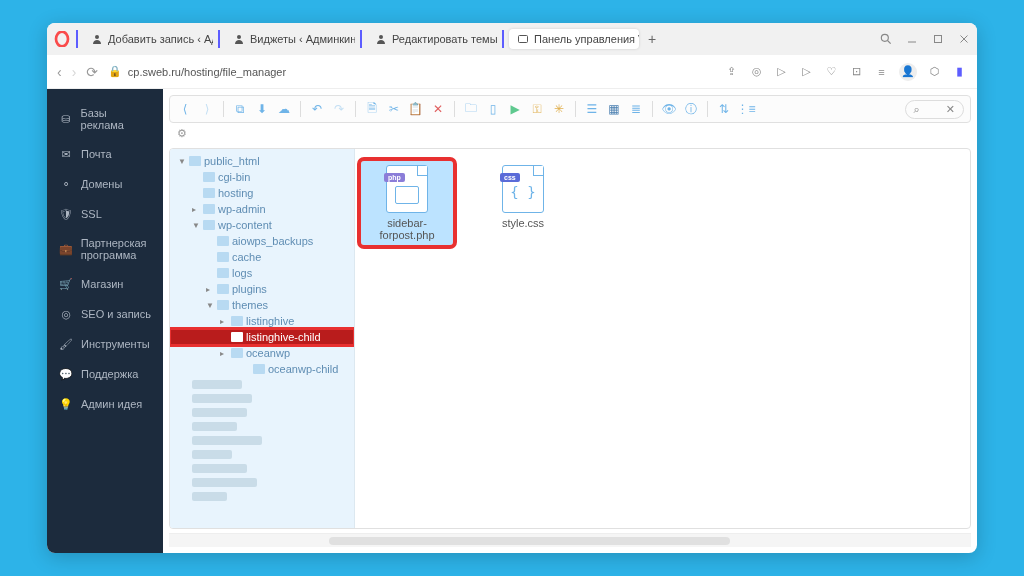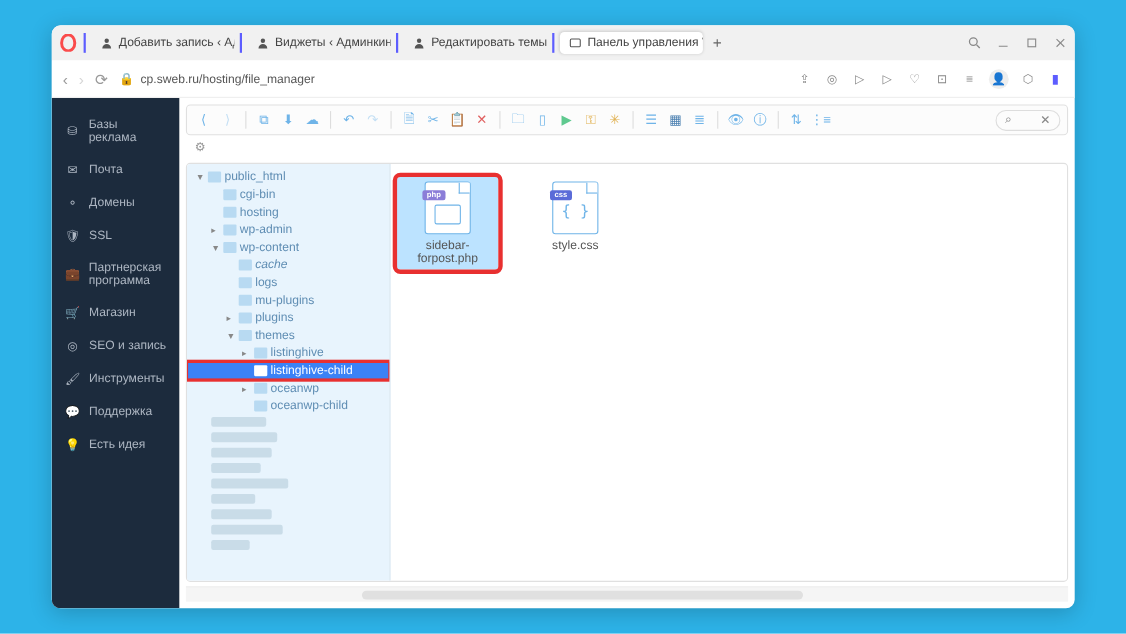--- a/index.html
+++ b/index.html
@@ -29,21 +29,21 @@
 .toolbar{height:28px;display:flex;align-items:center;gap:4px;padding:0 6px;border:1px solid #e0e0e0;border-radius:4px;background:#fcfcfc}
 .tbtn{width:18px;height:18px;display:flex;align-items:center;justify-content:center;color:#6fb4e8;font-size:12px}
 .tsep{width:1px;height:16px;background:#ddd;margin:0 3px}
 .toolbar-search{margin-left:auto;display:flex;align-items:center;gap:6px;border:1px solid #ddd;border-radius:10px;padding:2px 8px;font-size:10px;color:#888}
 .fm-body{flex:1;display:flex;margin-top:4px;border:1px solid #e0e0e0;border-radius:4px;overflow:hidden}
 .gear-row{padding:4px 8px;color:#999}
 .tree{width:185px;background:#e8f4fd;overflow:auto;padding:4px 0;border-right:1px solid #dce8f0}
 .tree-item{display:flex;align-items:center;gap:3px;padding:2px 4px;font-size:10px;color:#5f8db3;white-space:nowrap;cursor:pointer}
 .tree-item .exp{width:8px;color:#888;font-size:8px}
 .tree-item .fic{width:12px;height:10px;background:#b8daf2;border-radius:1px;display:inline-block;position:relative}
-.tree-item.selected{background:#3b82f6;color:#fff}
+.tree-item.selected{background:#b91c1c;color:#fff}
 .tree-item.selected .fic{background:#fff}
 .tree-item.hlborder{outline:3px solid #e83030;outline-offset:-1px}
 .blur-item{padding:2px 4px;height:14px}
 .blur-item .blur{display:inline-block;height:9px;background:#c9dce8;border-radius:2px}
 .files{flex:1;padding:12px 6px;display:flex;gap:24px;align-items:flex-start;flex-wrap:wrap}
 .file{width:92px;display:flex;flex-direction:column;align-items:center;gap:4px;padding:4px;border-radius:3px;text-align:center;font-size:10px;color:#555}
 .file.selected{background:#bce3ff}
 .file.hlborder{outline:4px solid #e83030;outline-offset:0}
 .file-icon{width:42px;height:48px;position:relative}
 .file-icon .page{width:42px;height:48px;border:1.5px solid #6fb4e8;border-radius:3px;background:#fff;position:relative}
@@ -181,21 +181,21 @@
           <div class="side-item">
             <span class="sic">🖌</span>
             <span>Инструменты</span>
           </div>
           <div class="side-item">
             <span class="sic">💬</span>
             <span>Поддержка</span>
           </div>
           <div class="side-item">
             <span class="sic">💡</span>
-            <span>Есть идея</span>
+            <span>Админ идея</span>
           </div>
         </div>
     </div>
 
     <div class="filemgr">
       <div class="toolbar">
         <div class="tbtn">⟨</div>
         <div class="tbtn" style="opacity:.4">⟩</div>
         <div class="tsep"></div>
         <div class="tbtn">⧉</div>
@@ -253,34 +253,34 @@
               <div class="tree-item" style="padding-left: 22px;">
                 <span class="exp">▸</span>
                 <span class="fic"></span>
                 <span>wp-admin</span>
               </div>
               <div class="tree-item" style="padding-left: 22px;">
                 <span class="exp">▼</span>
                 <span class="fic"></span>
                 <span>wp-content</span>
               </div>
-              <div class="tree-item" style="padding-left: 36px; font-style: italic;">
+              <div class="tree-item" style="padding-left: 36px;">
+                <span class="exp"></span>
+                <span class="fic"></span>
+                <span>aiowps_backups</span>
+              </div>
+              <div class="tree-item" style="padding-left: 36px;">
                 <span class="exp"></span>
                 <span class="fic"></span>
                 <span>cache</span>
               </div>
               <div class="tree-item" style="padding-left: 36px;">
                 <span class="exp"></span>
                 <span class="fic"></span>
                 <span>logs</span>
-              </div>
-              <div class="tree-item" style="padding-left: 36px;">
-                <span class="exp"></span>
-                <span class="fic"></span>
-                <span>mu-plugins</span>
               </div>
               <div class="tree-item" style="padding-left: 36px;">
                 <span class="exp">▸</span>
                 <span class="fic"></span>
                 <span>plugins</span>
               </div>
               <div class="tree-item" style="padding-left: 36px;">
                 <span class="exp">▼</span>
                 <span class="fic"></span>
                 <span>themes</span>
@@ -293,21 +293,21 @@
               <div class="tree-item selected hlborder" style="padding-left: 50px;">
                 <span class="exp"></span>
                 <span class="fic"></span>
                 <span>listinghive-child</span>
               </div>
               <div class="tree-item" style="padding-left: 50px;">
                 <span class="exp">▸</span>
                 <span class="fic"></span>
                 <span>oceanwp</span>
               </div>
-              <div class="tree-item" style="padding-left: 50px;">
+              <div class="tree-item" style="padding-left: 72px;">
                 <span class="exp"></span>
                 <span class="fic"></span>
                 <span>oceanwp-child</span>
               </div>
             </div>
           <div id="blur-list">
               <div class="blur-item" style="padding-left: 22px;"><span class="blur" style="width:50px"></span></div>
               <div class="blur-item" style="padding-left: 22px;"><span class="blur" style="width:60px"></span></div>
               <div class="blur-item" style="padding-left: 22px;"><span class="blur" style="width:55px"></span></div>
               <div class="blur-item" style="padding-left: 22px;"><span class="blur" style="width:45px"></span></div>

